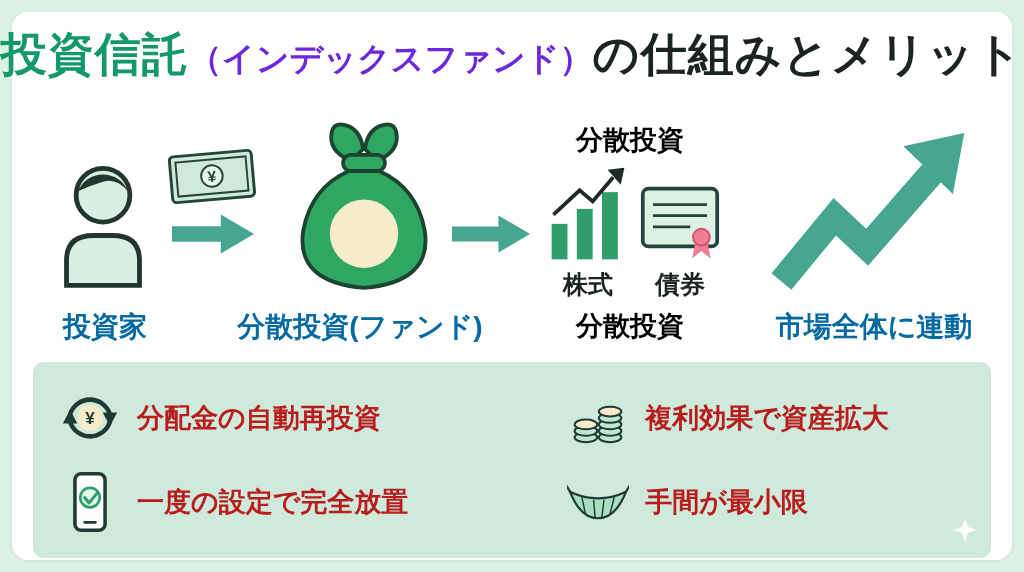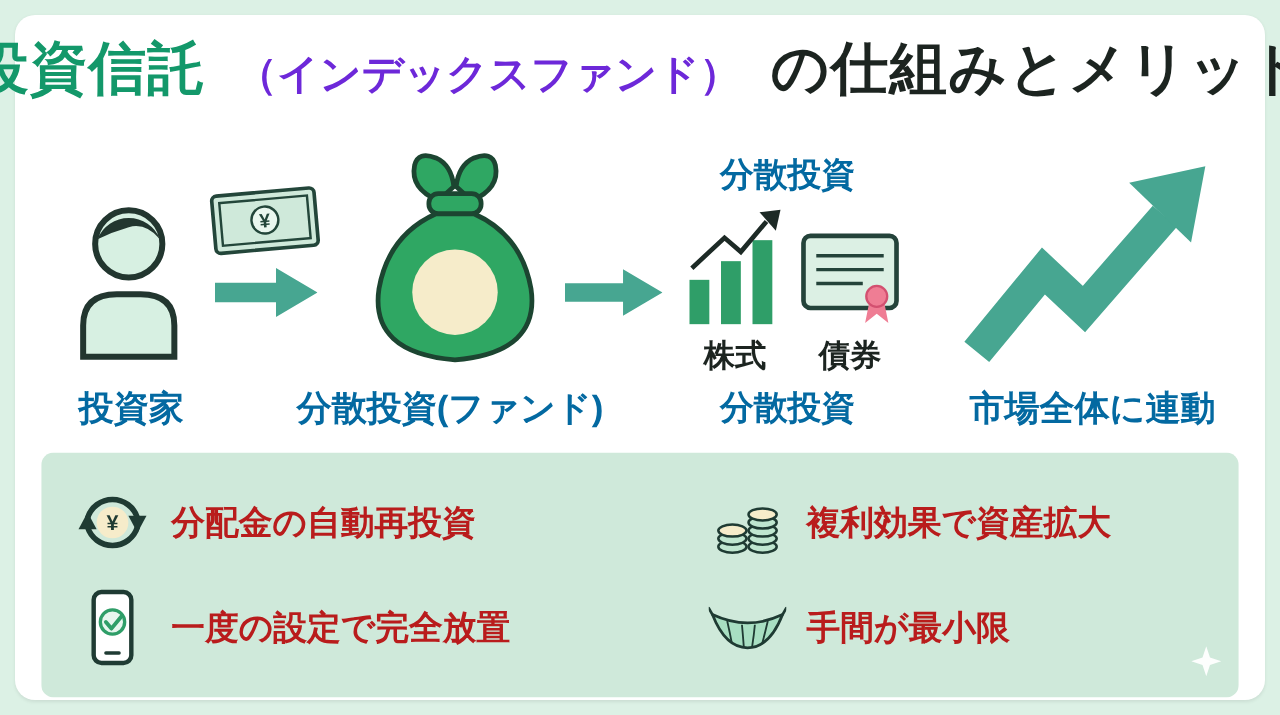--- a/index.html
+++ b/index.html
@@ -11,32 +11,32 @@
   }
   .card{
     position:absolute;left:12px;top:12px;width:1000px;height:548px;
     background:#ffffff;border-radius:16px;
     box-shadow:0 1px 3px rgba(0,0,0,.08);
   }
   
   .title{
     position:absolute;left:0;top:24px;width:1024px;height:66px;
     display:flex;align-items:baseline;justify-content:center;
-    white-space:nowrap;font-weight:bold;gap:24px;
+    white-space:nowrap;font-weight:bold;
   }
   .t-green{font-size:46px;color:#13986a;letter-spacing:1px;}
   .t-paren{font-size:33px;color:#6d28d9;letter-spacing:0px;}
   .t-dark{font-size:46px;color:#1c2420;letter-spacing:1px;}
   
   .abs{position:absolute;}
   .flow-label{
     position:absolute;text-align:center;font-weight:bold;
     font-size:28px;color:#0369a1;white-space:nowrap;
   }
-  .flow-label.green{color:#0369a1;font-size:27px;}
+  .flow-label.green{color:#000000;font-size:27px;}
   .sub-label{
     position:absolute;text-align:center;font-weight:bold;
     font-size:25px;color:#1c2420;
   }
   
   .merits{
     position:absolute;left:33px;top:362px;width:958px;height:196px;
     display:flex;border-radius:10px;overflow:hidden;
   }
   .merits-header{

